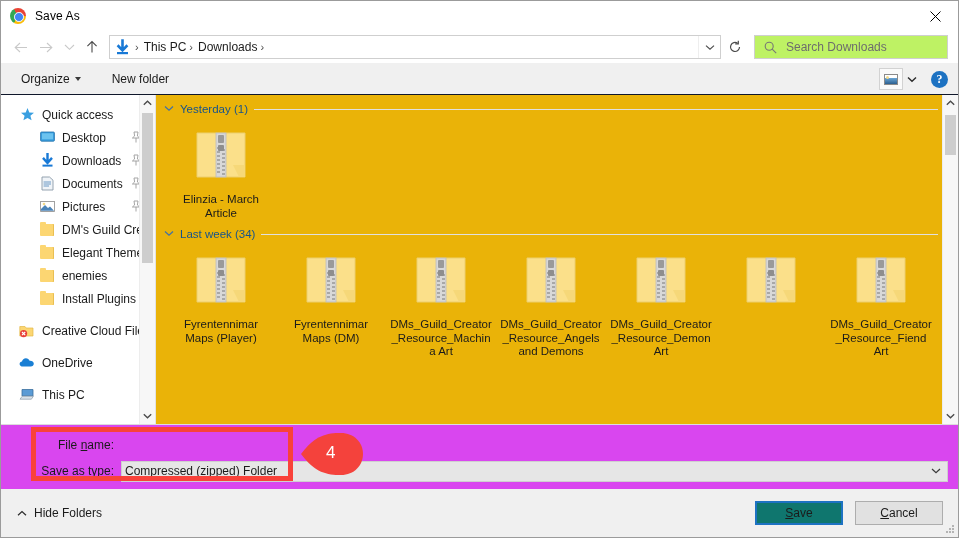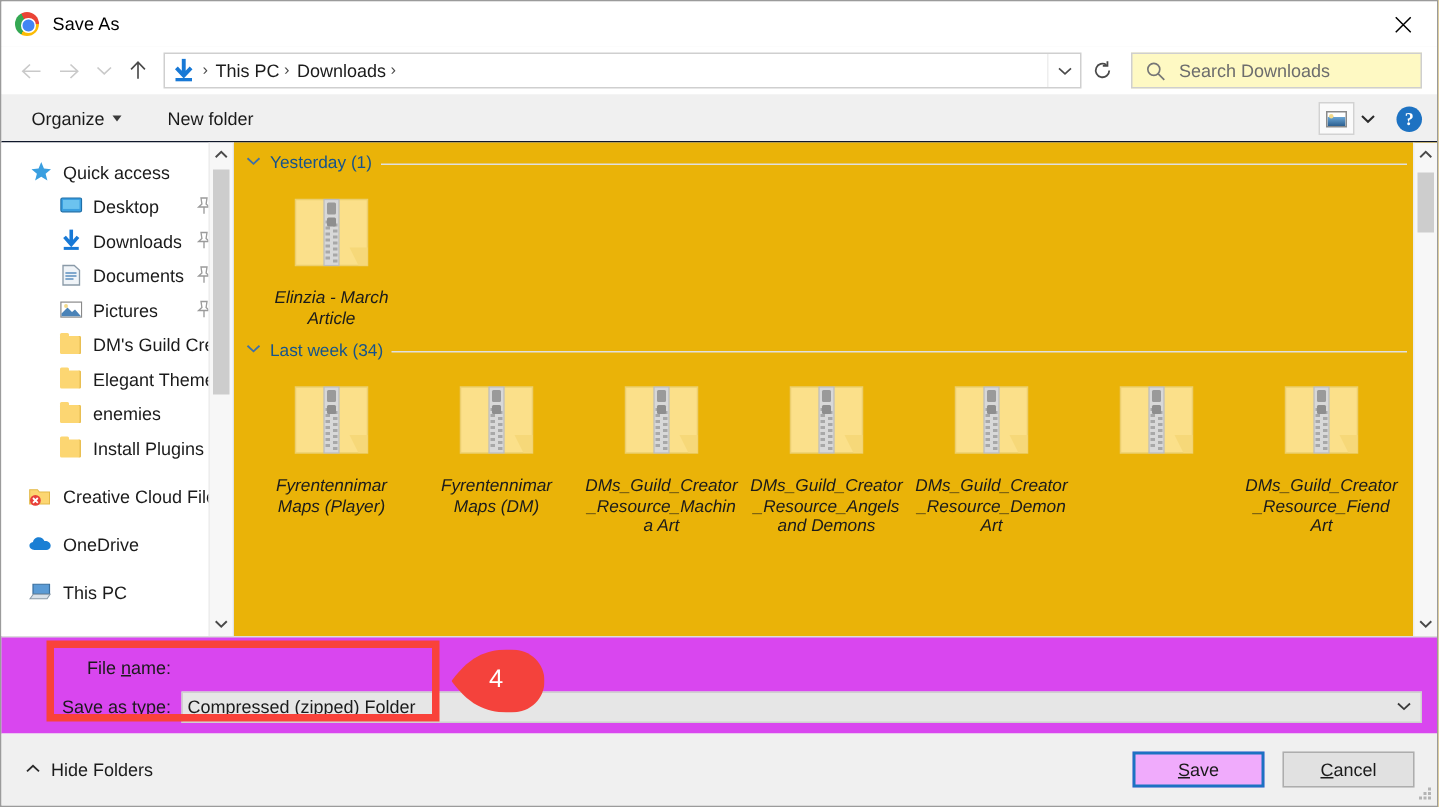--- a/index.html
+++ b/index.html
@@ -91,21 +91,21 @@
     color: #4a4a4a;
     border-left: 1px solid #eee;
   }
   .refresh-btn {
     width: 26px; height: 24px; margin-left: 1px;
     display: flex; align-items: center; justify-content: center;
     color: #4a4a4a;
   }
   .searchbox {
     width: 194px; height: 24px; margin-left: 6px;
-    border: 1px solid #cfcfcf; background: #fef9c3;
+    border: 1px solid #cfcfcf; background: #bef264;
     display: flex; align-items: center; padding-left: 9px;
     flex: 0 0 auto;
   }
   .search-icon { color: #767676; display: flex; align-items: center; }
   .search-ph { font-size: 12px; color: #6d6d6d; margin-left: 9px; }
 
   
   .cmdbar {
     height: 32px; min-height: 32px;
     background: #f0f0f0;
@@ -227,21 +227,20 @@
 
   .tile-row { display: flex; padding-left: 10px; }
   .tile {
     width: 110px; padding-top: 4px;
     display: flex; flex-direction: column; align-items: center;
   }
   .tile-name {
     font-size: 11.5px; color: #1b1b1b; text-align: center;
     line-height: 13.5px; width: 104px; margin-top: 6px;
     word-break: break-word;
-    font-style: italic;
   }
 
   
   .zipico { width: 64px; height: 64px; }
 
   .files-scroll {
     position: absolute; right: 0; top: 0; width: 16px; height: 100%;
     background: #f7f7f7; border-left: 1px solid #ededed;
   }
 
@@ -302,21 +301,21 @@
     font-size: 12px; color: #1b1b1b;
   }
   .hf-chev { color: #2b2b2b; font-size: 10px; }
   .btns { position: absolute; right: 15px; display: flex; gap: 12px; }
   .btn {
     width: 88px; height: 24px;
     display: flex; align-items: center; justify-content: center;
     font-size: 12px; color: #1b1b1b;
     background: #e1e1e1; border: 1px solid #adadad;
   }
-  .btn.default { border: 2px solid #1d72c2; background: #f0abfc; }
+  .btn.default { border: 2px solid #1d72c2; background: #0f766e; }
   .btn u { text-decoration: underline; }
   .grip {
     position: absolute; right: 3px; bottom: 3px;
     width: 10px; height: 10px;
   }
 </style>
 </head>
 <body>
 
 <div class="dialog">

